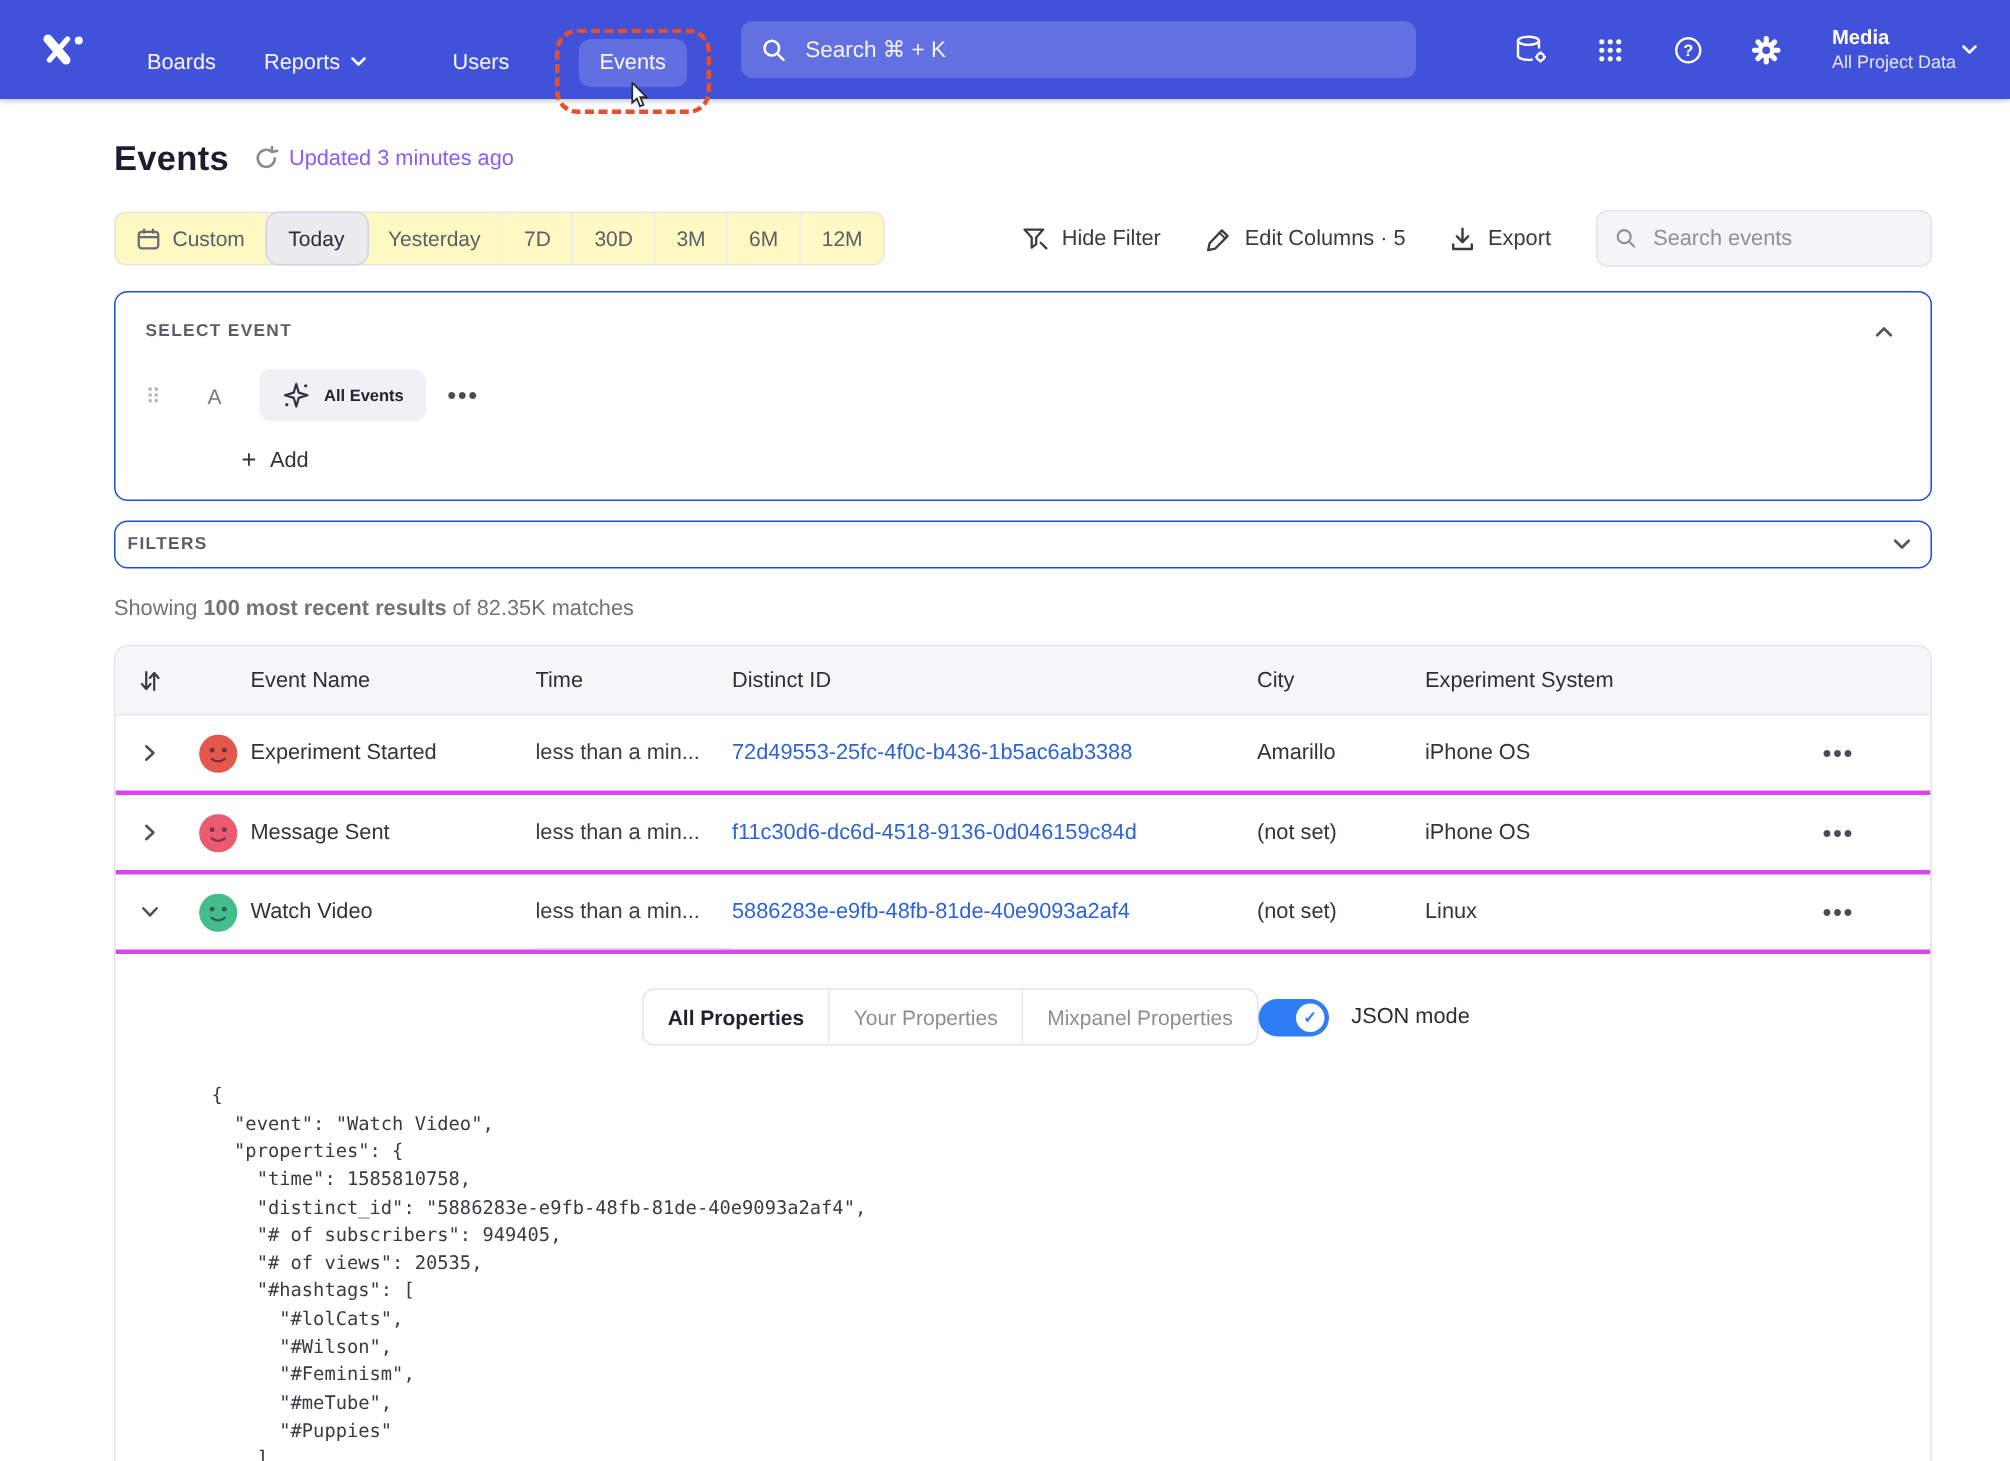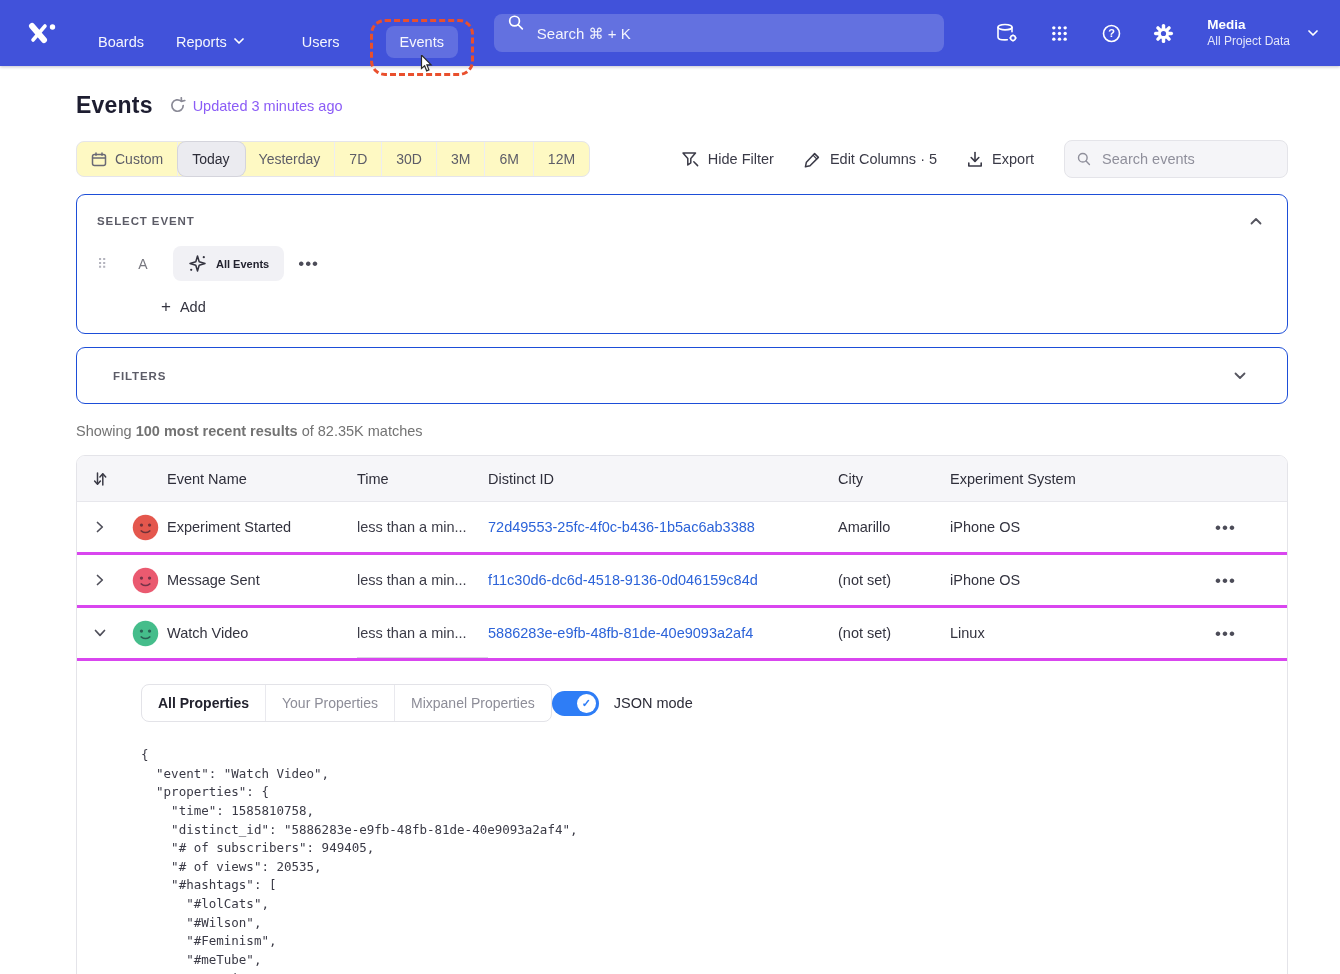--- a/index.html
+++ b/index.html
@@ -24,31 +24,31 @@
     cursor:pointer; white-space:nowrap; position:relative;
   }
   .nav-item.active { background:rgba(255,255,255,.17); }
   .annotation-box {
     position:absolute; left:-16px; right:-16px; top:-7px; bottom:-18px;
     border:3px dashed #e94f2d; border-radius:15px; pointer-events:none;
   }
   .cursor-glyph { position:absolute; left:34px; top:29px; pointer-events:none; }
   .nav-search {
     margin-left:36px; width:450px; height:38px; background:rgba(255,255,255,.18);
-    border-radius:8px; display:flex; padding:0 14px; gap:11px;
+    border-radius:8px; display:flex; align-items:center; padding:0 14px; gap:11px;
   }
   .nav-search input {
     background:transparent; border:none; outline:none; color:#fff;
     font-size:15px; width:100%; font-family:inherit;
   }
   .nav-search input::placeholder { color:rgba(255,255,255,.92); }
   .nav-spacer { flex:1; }
   .icon-btn { width:36px; height:36px; display:grid; place-items:center; border-radius:8px; cursor:pointer; }
   .nav-right { display:flex; align-items:center; gap:16px; }
-  .project { margin-left:10px; display:flex; align-items:center; gap:18px; cursor:pointer; padding-right:4px; }
+  .project { margin-left:10px; display:flex; align-items:center; gap:4px; cursor:pointer; padding-right:4px; }
   .project-name { font-size:13.5px; font-weight:700; line-height:1.25; }
   .project-sub { font-size:12px; color:rgba(255,255,255,.85); line-height:1.25; }
 
   
   .page { padding:0 52px 0 76px; }
   .title-row { display:flex; align-items:center; margin-top:26px; }
   h1 { font-size:23px; margin:0; color:#1d1d30; font-weight:700; letter-spacing:.2px; }
   .refresh-btn { margin-left:16px; display:grid; place-items:center; cursor:pointer; }
   .updated { color:#8b5cf6; font-size:14.5px; margin-left:7px; }
 
@@ -83,21 +83,21 @@
   .drag { color:#b3b3bd; font-size:14px; width:24px; cursor:grab; }
   .letter { color:#77777f; font-size:14px; width:16px; margin-left:14px; text-align:center; }
   .chip {
     display:flex; align-items:center; gap:9px; background:#f1f1f5; border-radius:8px;
     padding:8px 15px; font-size:11px; font-weight:700; color:#23232f; cursor:pointer; margin-left:22px;
   }
   .more-dots { font-size:17px; color:#4c4c58; margin-left:14px; letter-spacing:1px; cursor:pointer; line-height:1; }
   .add-btn { display:flex; align-items:center; gap:9px; font-size:14.5px; color:#33333f; font-weight:500; margin:17px 0 0 64px; cursor:pointer; }
   .plus { font-size:17px; font-weight:400; line-height:1; }
 
-  .card.filters { height:57px; display:flex; align-items:center; justify-content:space-between; padding:0 36px; margin-top:13px; cursor:pointer; }
+  .card.filters { height:32px; display:flex; align-items:center; justify-content:space-between; padding:0 8px; margin-top:13px; cursor:pointer; }
 
   .results { margin:19px 0 16px; font-size:14.5px; color:#737373; }
   .results b { font-weight:700; }
 
   
   .table-card { margin-top:12px; border:1px solid #e4e4e9; border-radius:9px; overflow:hidden; background:#fff; }
   .thead {
     display:flex; align-items:center; background:#f6f6f9; height:46px;
     border-bottom:1px solid #e7e7ec; font-size:14.5px; color:#2f2f3b; font-weight:500;
   }
@@ -108,21 +108,21 @@
   .col-time{ width:131px; color:#3c3c48; white-space:nowrap; overflow:hidden; }
   .col-id  { width:350px; }
   .col-id a{ color:#2c63d9; text-decoration:none; cursor:pointer; }
   .col-city{ width:112px; }
   .col-os  { width:214px; }
   .col-more{ flex:1; display:flex; justify-content:center; }
   .expander { cursor:pointer; display:grid; place-items:center; width:24px; height:24px; }
 
   
   .detail { padding:23px 20px 60px 64px; }
-  .detail-head { display:flex; justify-content:flex-start; align-items:center; }
+  .detail-head { display:flex; justify-content:center; align-items:center; }
   .tabs { display:flex; border:1px solid #e3e3e8; border-radius:8px; overflow:hidden; background:#fff; }
   .tab { padding:10px 16px; font-size:14px; color:#8d8d98; border-right:1px solid #e9e9ee; cursor:pointer; white-space:nowrap; }
   .tab:last-child { border-right:none; }
   .tab.active { color:#22222e; font-weight:700; }
   .json-toggle { display:flex; align-items:center; gap:15px; }
   .switch { width:47px; height:25px; border-radius:13px; background:#2e7df6; position:relative; cursor:pointer; }
   .knob {
     position:absolute; right:3px; top:3px; width:19px; height:19px; border-radius:50%;
     background:#fff; display:grid; place-items:center; color:#2e7df6; font-size:11px; font-weight:700;
   }

